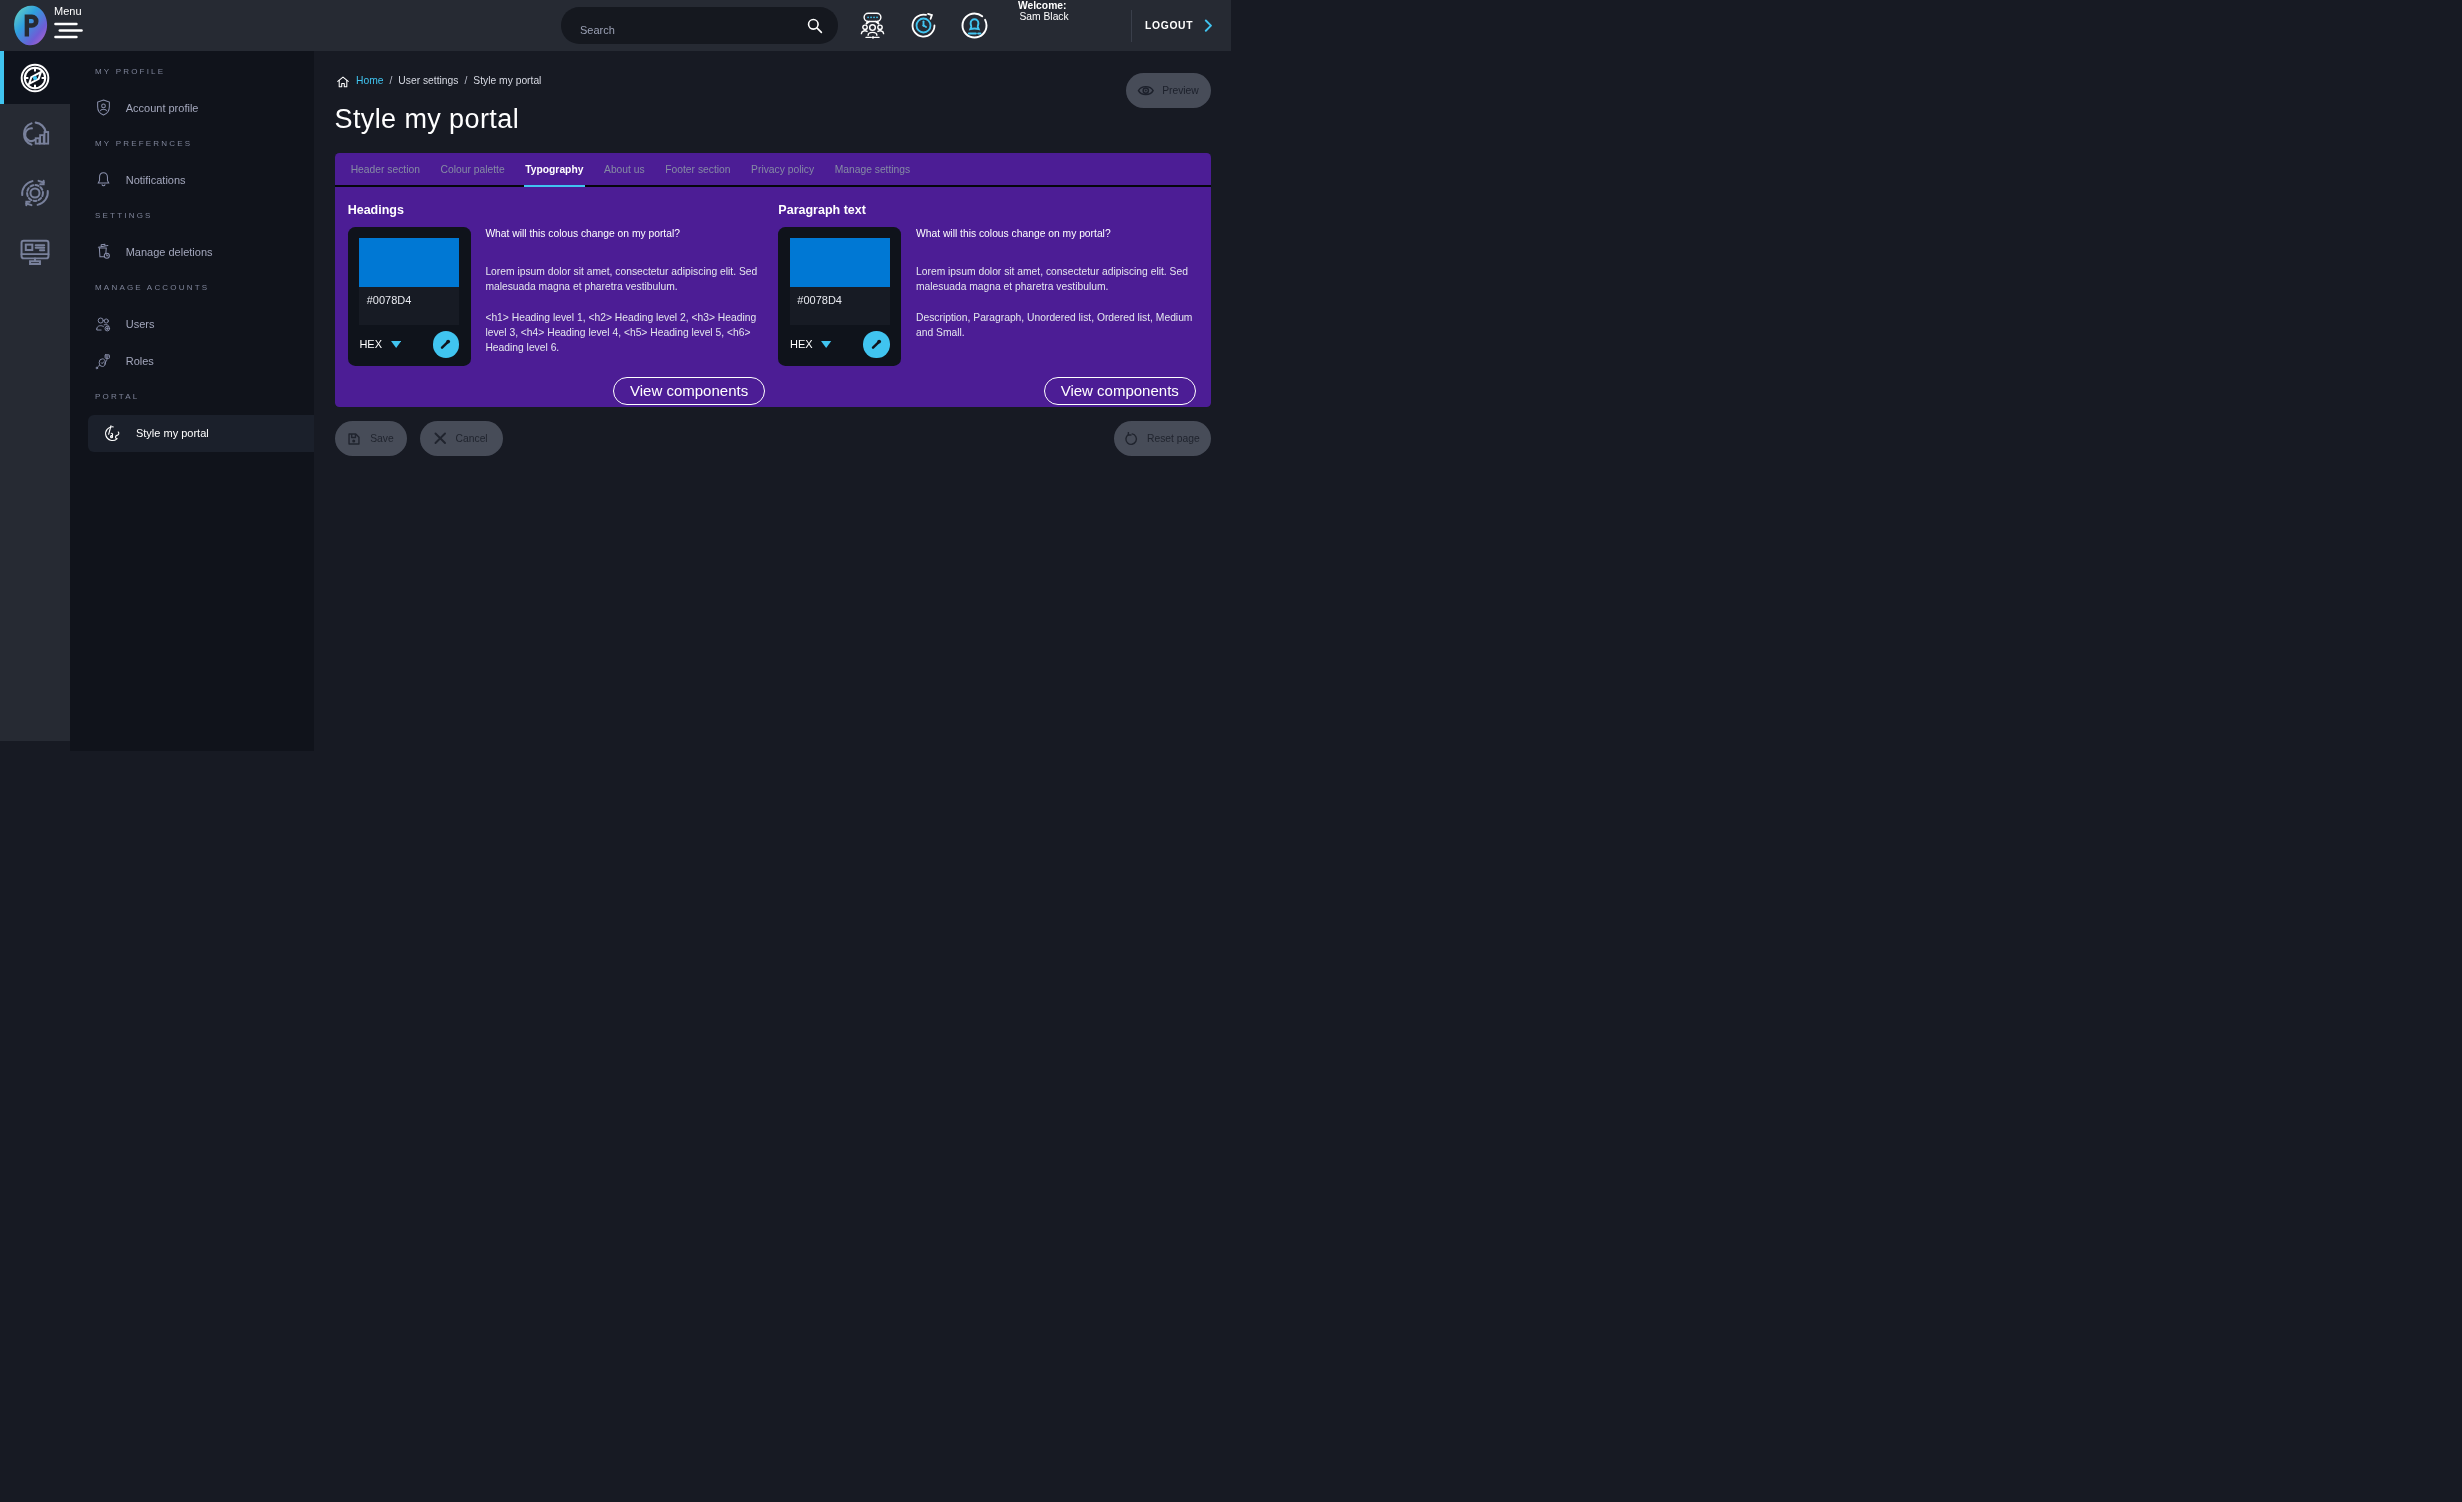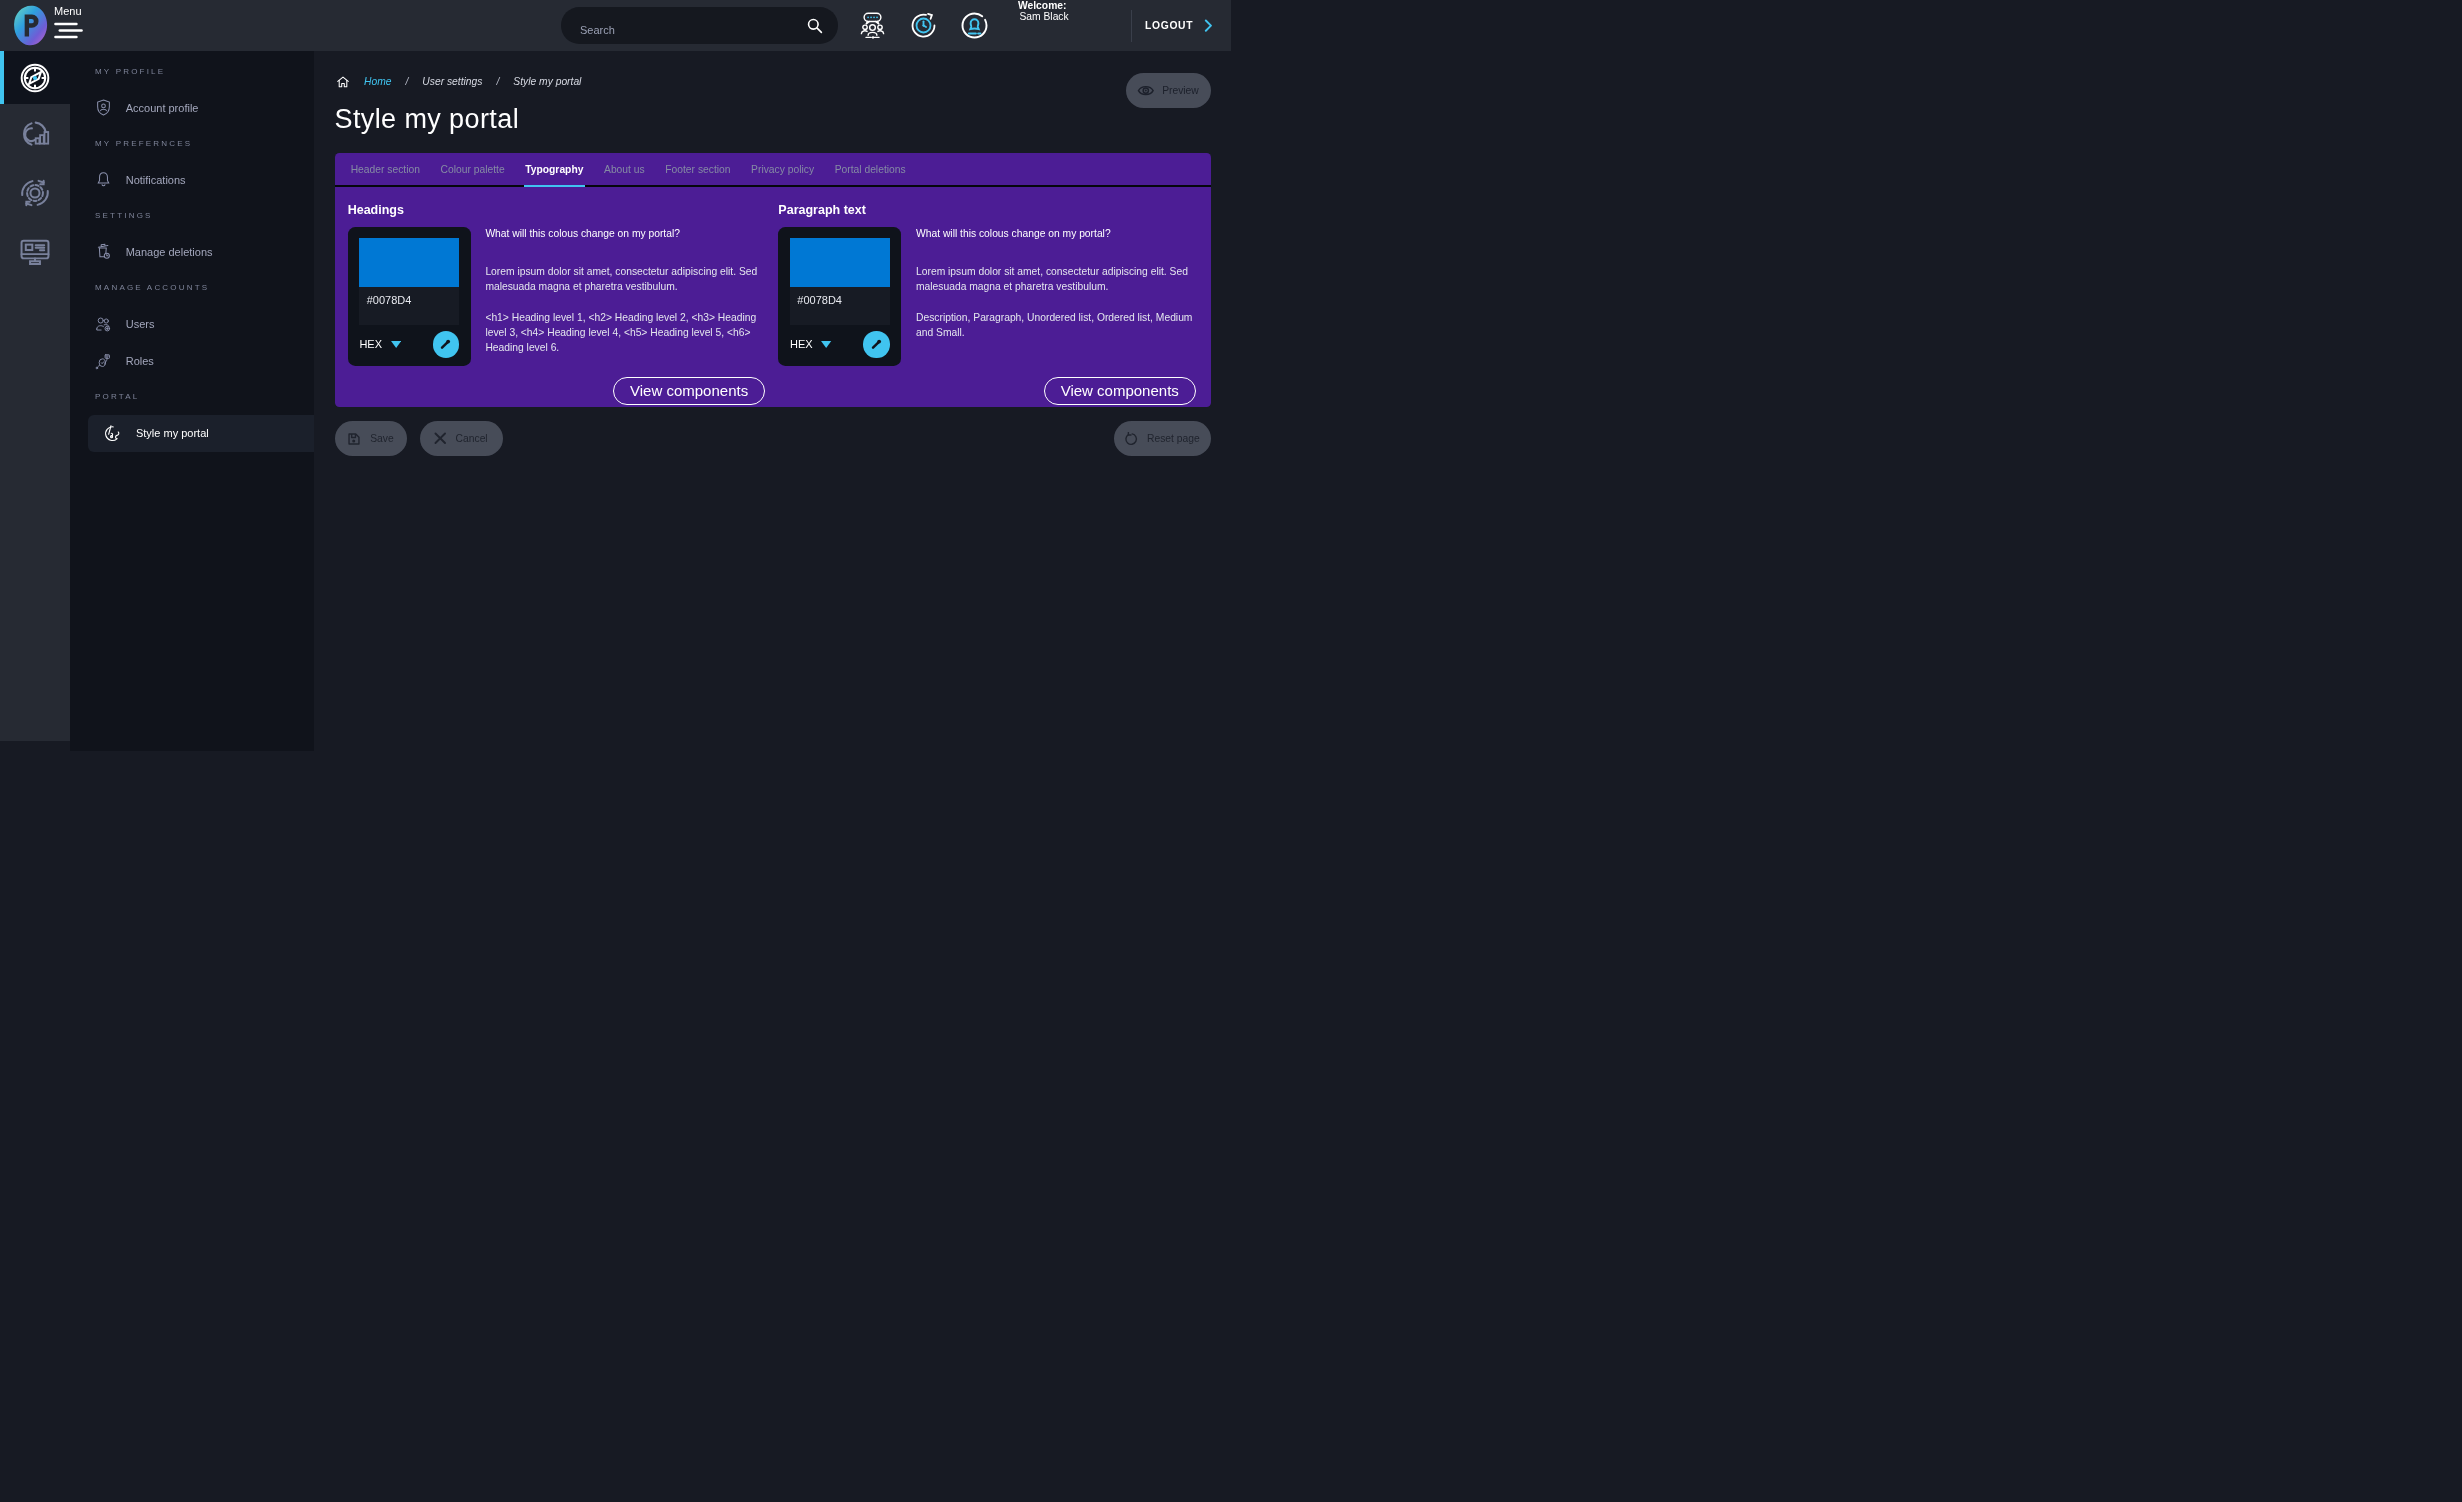--- a/index.html
+++ b/index.html
@@ -44,21 +44,21 @@
   .side-heading:first-child{margin-top:0;}
   .side-item{height:37px;margin-top:8.8px;display:flex;align-items:center;gap:13.2px;padding-left:23.5px;
     font-size:11px;color:#A3A7BC;cursor:pointer;}
   .side-item .icn{color:#8A90AC;display:flex;}
   .side-item.no-gap{margin-top:0;}
   .side-item.active{height:37px;margin-left:17.6px;background:#1B202B;border-radius:5.9px 0 0 5.9px;color:#FFF;padding-left:14.7px;}
   .side-item.active .icn{color:#FFF;}
 
   
   .main{position:absolute;left:314px;top:51px;right:0;bottom:0;}
-  .breadcrumb{position:absolute;left:22px;top:23.5px;display:flex;align-items:center;gap:14px;font-size:10.3px;font-style:italic;}
+  .breadcrumb{position:absolute;left:22px;top:23.5px;display:flex;gap:6px;font-size:10.3px;}
   .crumb-home{color:var(--accent);cursor:pointer;}
   .crumb-sep{color:#B9BCC9;}
   .crumb{color:#D7DAE3;cursor:pointer;}
   .crumb.current{cursor:default;}
   .page-title{position:absolute;left:20.5px;top:53px;font-size:27px;font-weight:400;color:#FFF;letter-spacing:0.4px;}
   .preview-btn{position:absolute;right:20.5px;top:22px;width:85px;height:35px;border-radius:17.6px;background:#474C58;
     display:flex;align-items:center;justify-content:center;gap:7.3px;color:#1C202B;font-size:10.3px;cursor:pointer;}
 
   
   .panel{position:absolute;left:20.5px;right:20.5px;top:102px;height:254px;background:#4c1d95;border-radius:4.4px;}
@@ -368,21 +368,21 @@
           <button class="tab">
             <span>About us</span>
           </button>
           <button class="tab">
             <span>Footer section</span>
           </button>
           <button class="tab">
             <span>Privacy policy</span>
           </button>
           <button class="tab">
-            <span>Portal deletions</span>
+            <span>Manage settings</span>
           </button>
         </nav>
 
       <div class="cols">
 
         <div class="col">
           <div class="col-title">Headings</div>
           <div class="col-row">
             <div class="swatch-card">
               <div class="swatch"></div>

